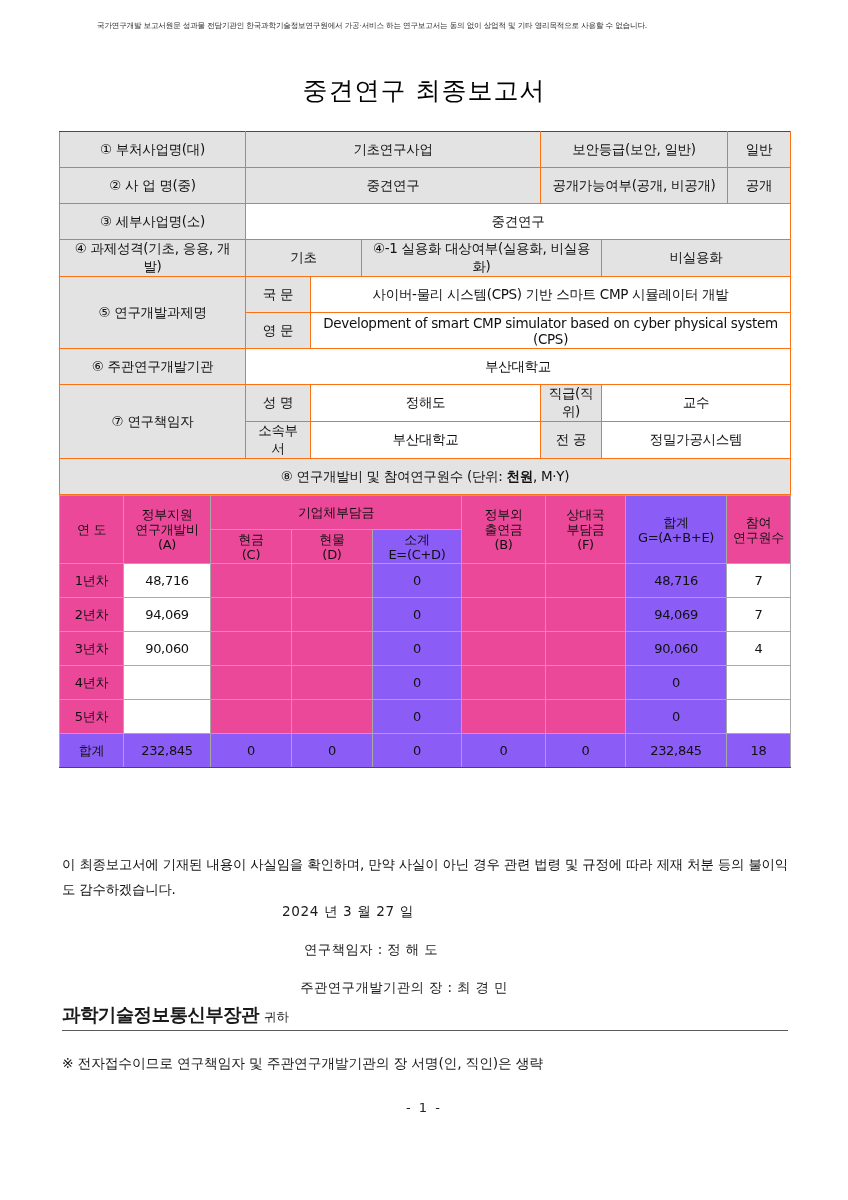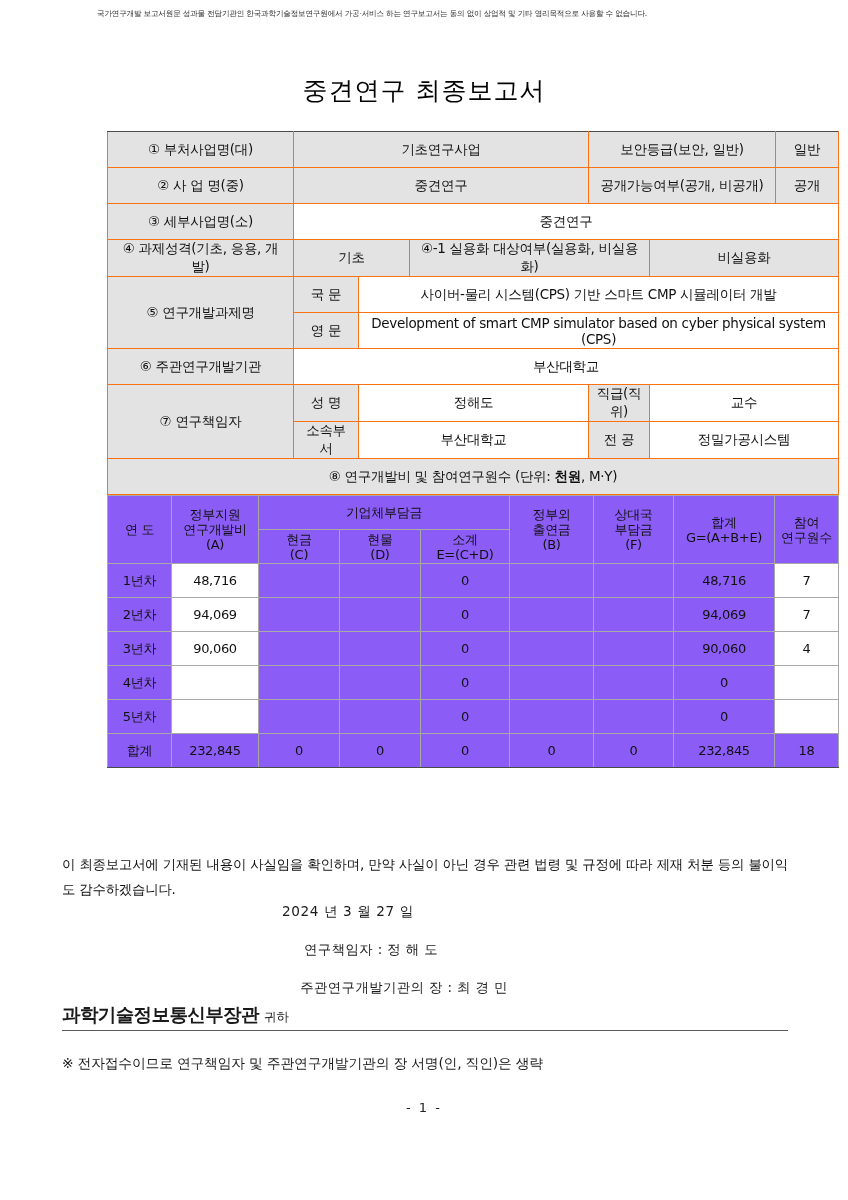--- a/index.html
+++ b/index.html
@@ -19,21 +19,21 @@
   .page {
     position: relative;
     width: 848px;
     height: 1200px;
     box-sizing: border-box;
   }
 
   
   .notice {
     position: absolute;
-    top: 8px;
+    top: 20px;
     left: 0;
     width: 744px;
     text-align: center;
     font-size: 7.6px;
     line-height: 12px;
     letter-spacing: -0.2px;
     color: #2b2b2b;
   }
 
   
@@ -48,21 +48,20 @@
     letter-spacing: 1px;
     color: #000;
   }
 
   
   .tbl-wrap {
     position: absolute;
     top: 131px;
     left: 59px;
     width: 731px;
-    margin-left: 48px;
   }
   table.main {
     border-collapse: collapse;
     width: 731px;
     table-layout: fixed;
   }
   table.main td {
     border: 1px solid #f97316;
     font-size: 13.5px;
     padding: 0 6px;
@@ -99,21 +98,21 @@
     border: 1px solid #a9a9a9;
     font-size: 13px;
     height: 33px;
     text-align: center;
     vertical-align: middle;
     font-weight: normal;
     color: #111;
     padding: 0 5px;
     letter-spacing: -0.3px;
   }
-  .bg-gray { background: #8b5cf6; }
+  .bg-gray { background: #ec4899; }
   .bg-orange { background: #8b5cf6; }
   .bg-white { background: #ffffff; }
   .num { text-align: right; padding-right: 7px; }
   .hdr-cell { font-size: 12.4px; line-height: 15px; letter-spacing: -0.5px; }
   .row-lbl { font-size: 13px; }
   .thick-line-bot { border-bottom: 1.6px solid #4a4a4a !important; }
 
   
   .statement {
     position: absolute;

